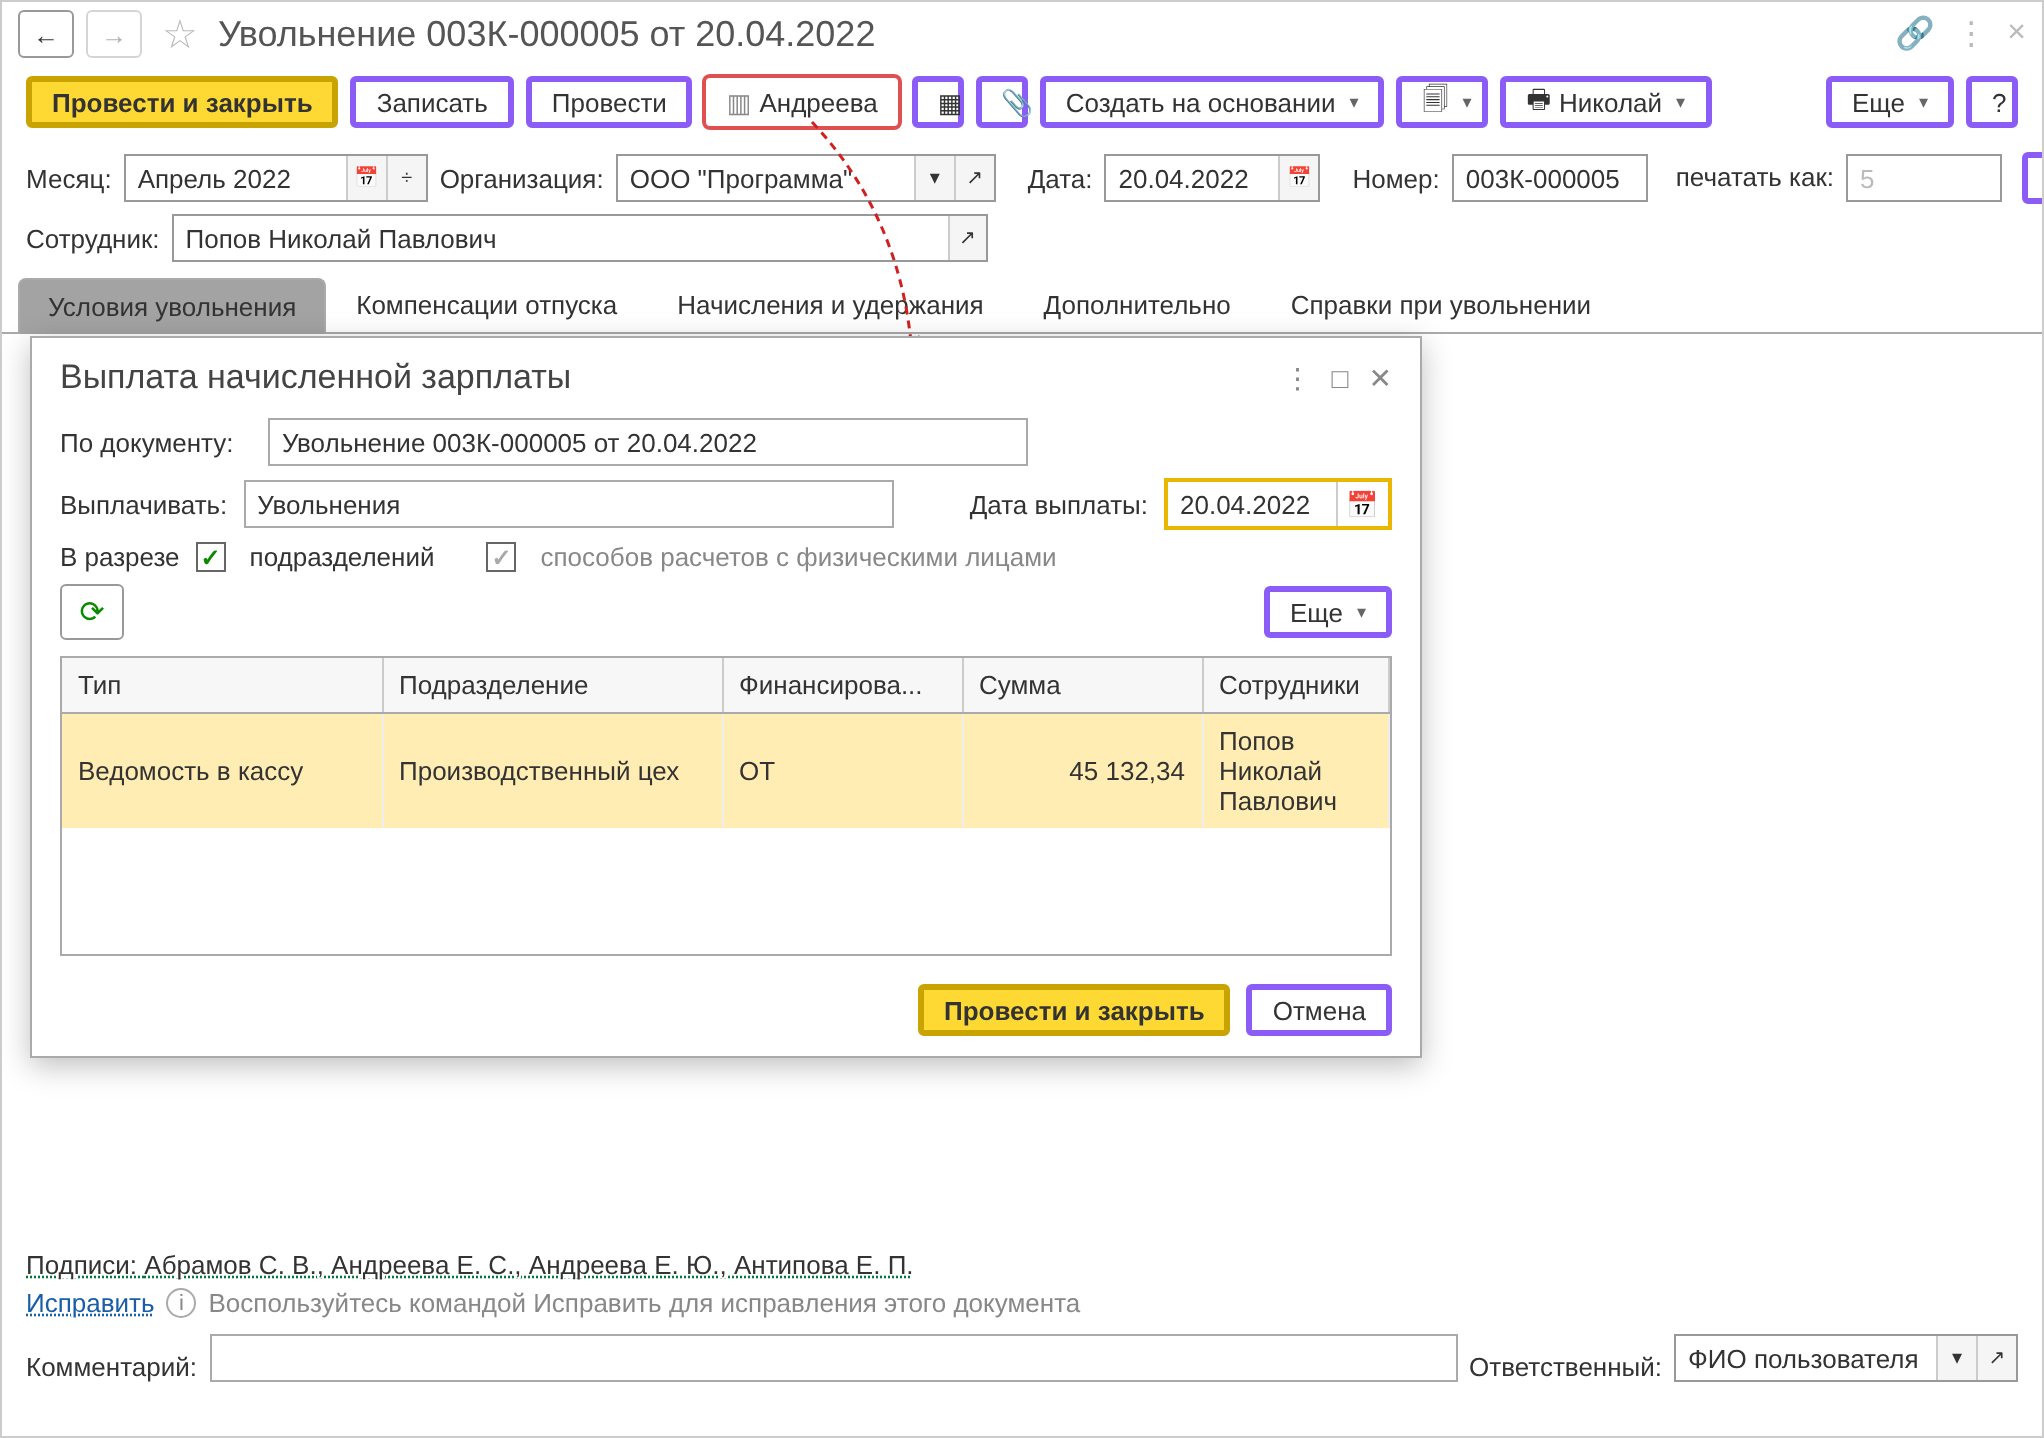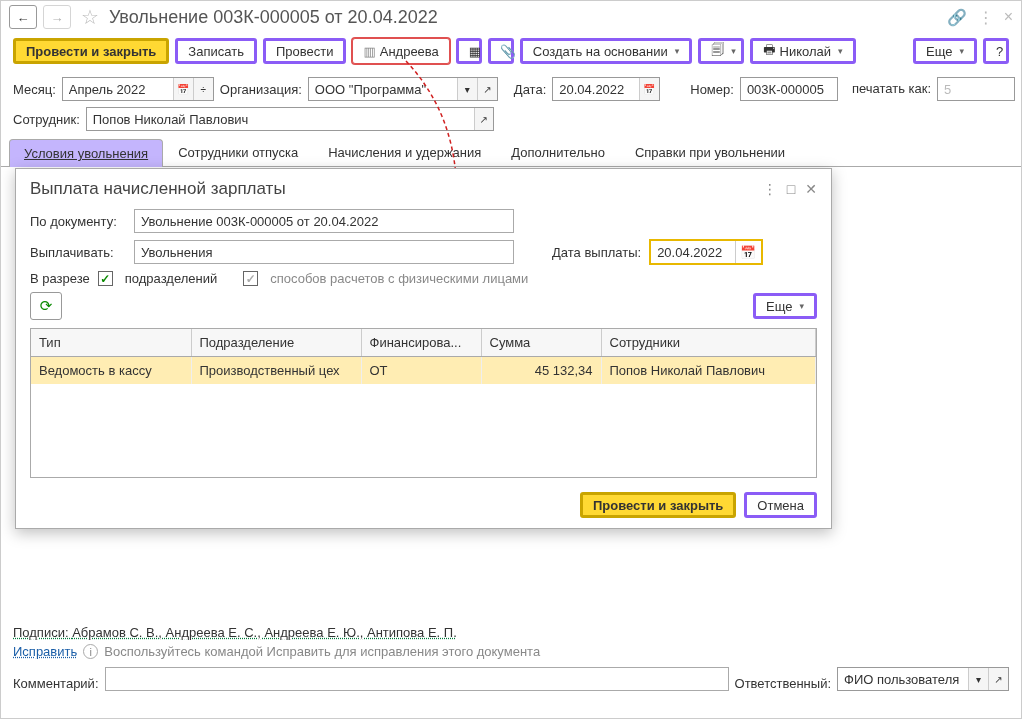--- a/index.html
+++ b/index.html
@@ -16,23 +16,23 @@
 .btn-yellow { background: #ffd933; border-color: #c9a400; font-weight: bold; }
 .btn-highlight { border: 1px solid #e05050; box-shadow: 0 0 0 1px #e05050; }
 .dropdown-arrow::after { content: '▾'; font-size: 9px; margin-left: 3px; color: #666; }
 .form-row { display: flex; align-items: center; padding: 2px 12px; gap: 6px; min-height: 30px; }
 .label { white-space: nowrap; }
 .input-group { display: flex; align-items: center; border: 1px solid #999; height: 24px; background: #fff; }
 .input-group input { border: none; padding: 0 6px; height: 22px; outline: none; background: transparent; }
 .input-btn { width: 20px; height: 22px; border: none; border-left: 1px solid #ccc; background: #f5f5f5; display: flex; align-items: center; justify-content: center; font-size: 10px; cursor: pointer; }
 .tabs { display: flex; border-bottom: 1px solid #aaa; padding: 0 8px; margin-top: 4px; }
 .tab { padding: 6px 14px; border: 1px solid transparent; border-bottom: none; cursor: pointer; border-radius: 4px 4px 0 0; }
-.tab.active { border-color: #aaa; background: #c4b5fd; position: relative; top: 1px; text-decoration: underline; }
+.tab.active { border-color: #aaa; background: #a3a3a3; position: relative; top: 1px; }
 .panel-area { padding: 14px; }
-.dialog { position: absolute; left: 14px; top: 167px; width: 817px; background: #fff; border: 1px solid #aaa; box-shadow: 0 4px 14px rgba(0,0,0,0.25); padding: 10px 14px; }
+.dialog { position: absolute; left: 14px; top: 167px; width: 696px; background: #fff; border: 1px solid #aaa; box-shadow: 0 4px 14px rgba(0,0,0,0.25); padding: 10px 14px; }
 .dialog-header { display: flex; align-items: center; margin-bottom: 10px; }
 .dialog-title { font-size: 17px; color: #444; }
 .dialog-controls { margin-left: auto; display: flex; gap: 10px; align-items: center; }
 .dialog-controls span { color: #888; font-size: 14px; cursor: pointer; }
 .dialog-row { display: flex; align-items: center; gap: 8px; margin: 6px 0; }
 .plain-input { border: 1px solid #aaa; height: 24px; padding: 0 6px; }
 .date-yellow { border: 2px solid #e8b800; height: 26px; display: flex; align-items: center; }
 .date-yellow input { border: none; padding: 0 6px; width: 84px; outline: none; }
 .date-yellow .cal-btn { width: 26px; height: 22px; border-left: 1px solid #ccc; display: flex; align-items: center; justify-content: center; }
 .checkbox { width: 15px; height: 15px; border: 1px solid #666; display: inline-flex; align-items: center; justify-content: center; margin-right: 4px; }
@@ -98,42 +98,42 @@
   <div class="input-group">
     <input style="width: 148px;" value="ООО &quot;Программа&quot;">
     <div class="input-btn">▾</div>
     <div class="input-btn">↗</div>
   </div>
   <span class="label" style="margin-left:10px">Дата:</span>
   <div class="input-group">
     <input style="width: 86px;" value="20.04.2022">
     <div class="input-btn">📅</div>
   </div>
-  <span class="label" style="margin-left:24px">Номер:</span>
+  <span class="label" style="margin-left:10px">Номер:</span>
   <div class="input-group">
     <input style="width: 96px;" value="003К-000005">
   </div>
   <span class="label" style="margin-left:8px;line-height:12px">печатать как:</span>
   <div class="input-group">
     <input style="width: 76px; color: rgb(187, 187, 187);" value="5">
   </div>
   <div class="btn" style="width:26px;margin-left:4px">?</div>
 </div>
 
 <div class="form-row">
   <span class="label">Сотрудник:</span>
   <div class="input-group" style="flex:0 0 408px">
     <input style="width: 100%;" value="Попов Николай Павлович">
     <div class="input-btn">↗</div>
   </div>
 </div>
 
 <div class="tabs">
   <div class="tab active">Условия увольнения</div>
-  <div class="tab">Сотрудники отпуска</div>
+  <div class="tab">Компенсации отпуска</div>
   <div class="tab">Начисления и удержания</div>
   <div class="tab">Дополнительно</div>
   <div class="tab">Справки при увольнении</div>
 </div>
 
 <div class="panel-area"></div>
 
 <svg class="arrow-svg" width="70" height="130">
   <defs>
       <marker id="ah" markerWidth="8" markerHeight="8" refX="6" refY="3" orient="auto">

